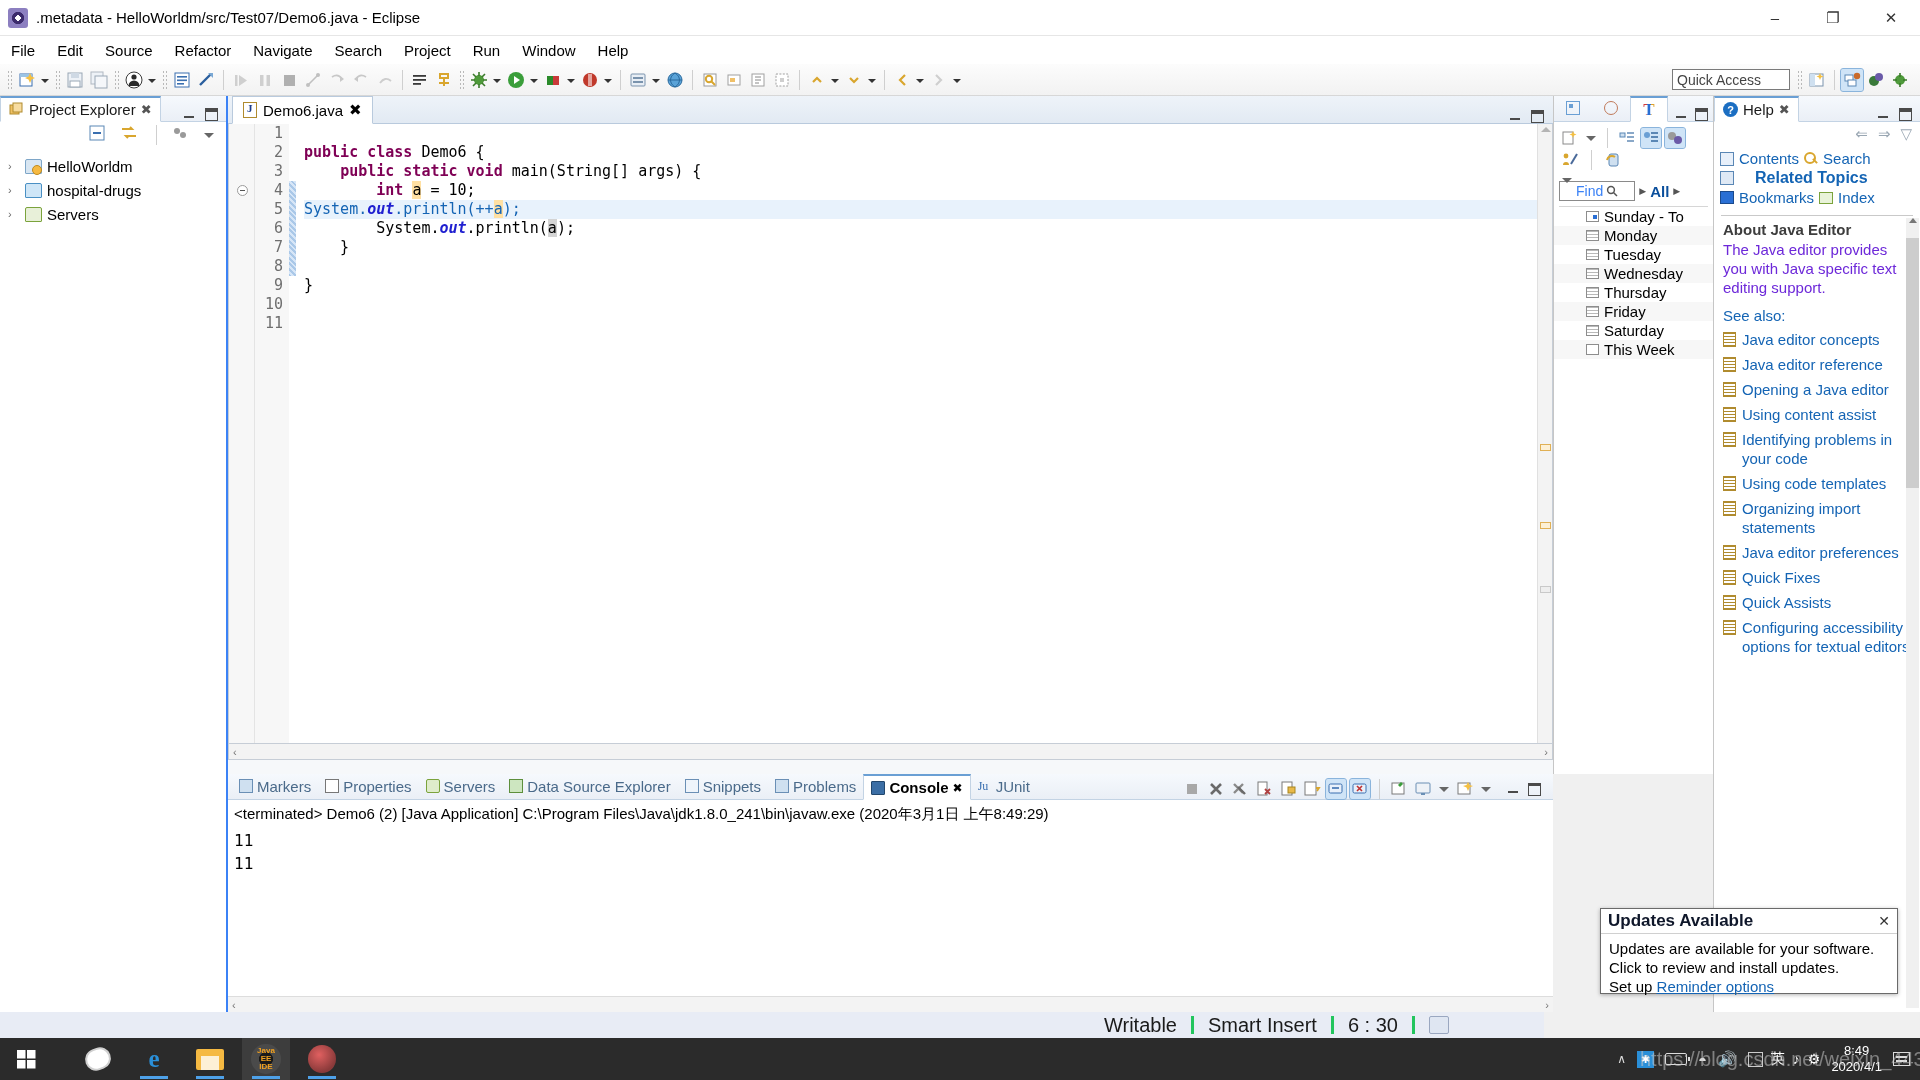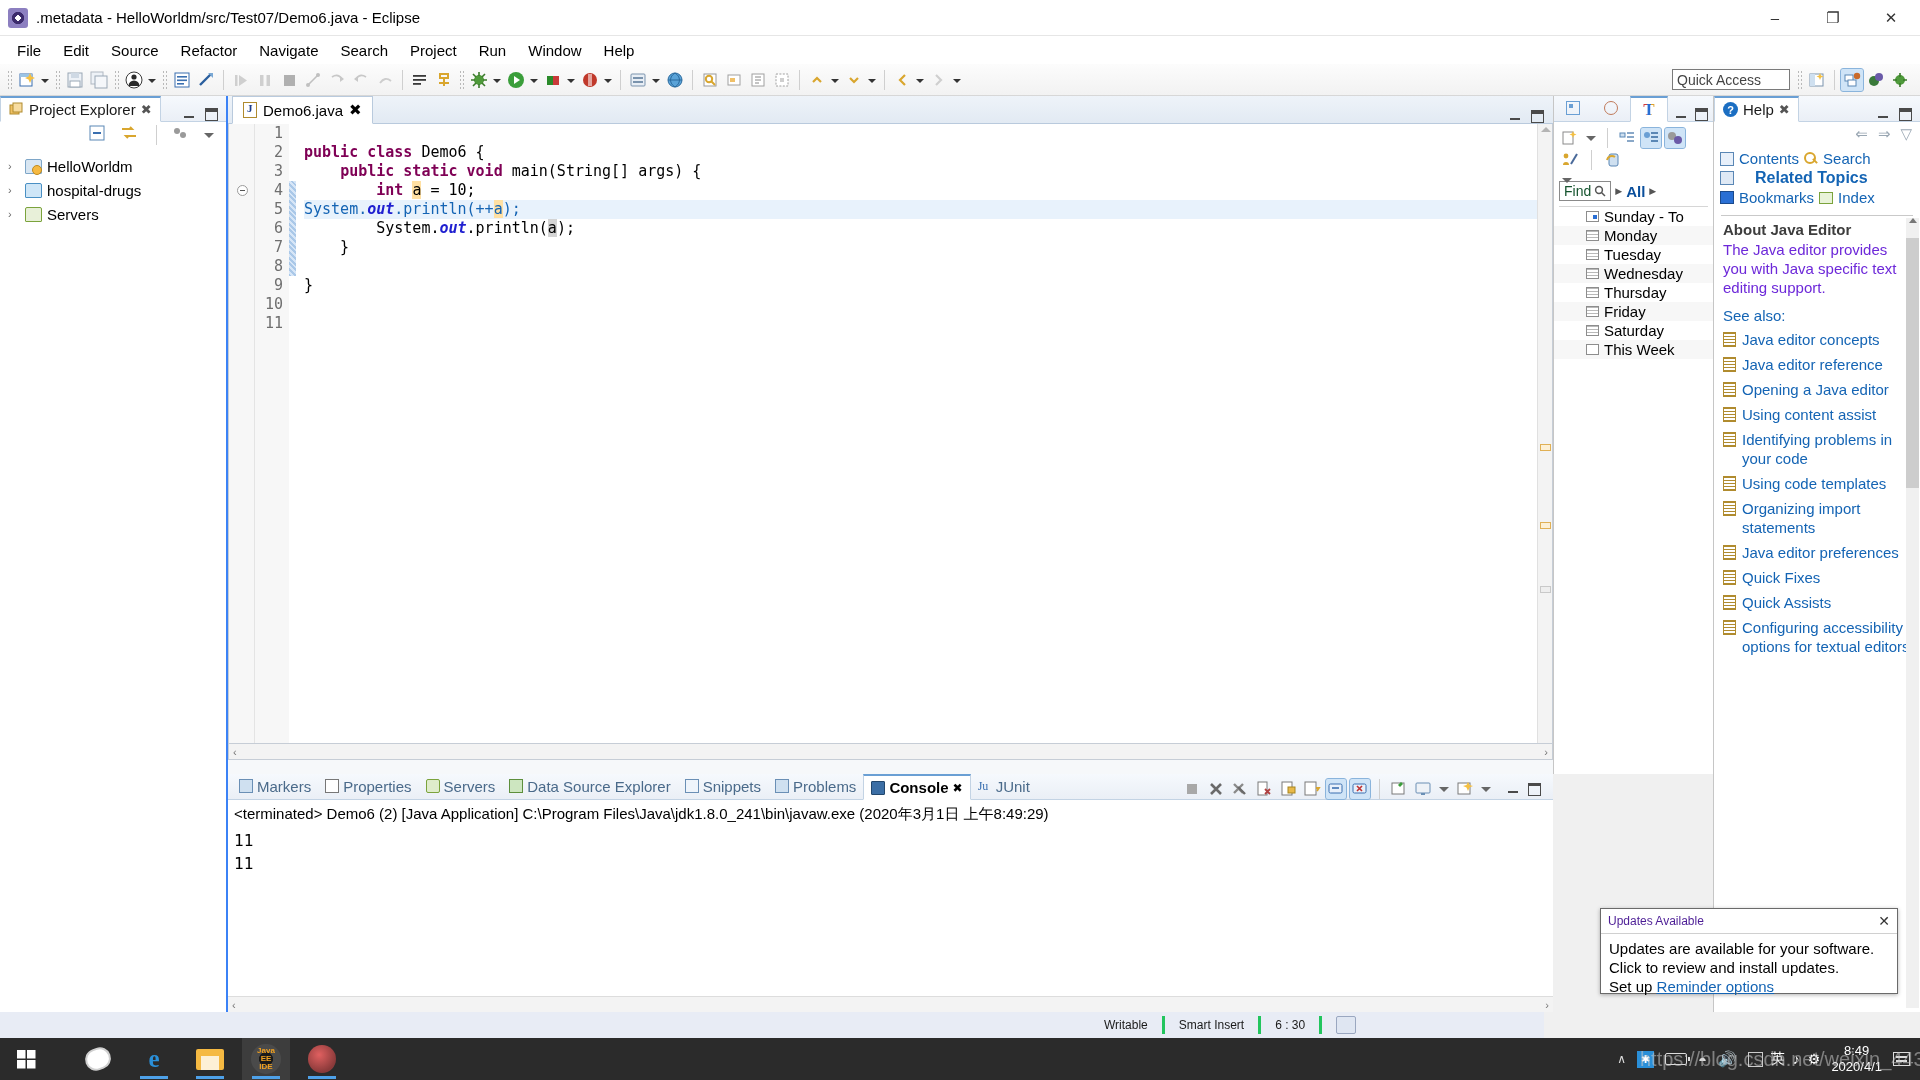--- a/index.html
+++ b/index.html
@@ -26,21 +26,21 @@
   .title-text { font-size:15px; color:#000; white-space:nowrap; }
   .win-buttons { margin-left:auto; display:flex; height:36px; }
   .win-btn {
     width:58px; height:36px; display:flex; align-items:center; justify-content:center;
     font-size:15px; color:#333;
   }
 
   
   .menubar {
     position:absolute; top:36px; left:0; width:1920px; height:28px;
-    background:#ffffff; display:flex; align-items:center; padding-left:6px;
+    background:#ffffff; display:flex; align-items:center; 
   }
   .menu-item { padding:3px 11px; font-size:15px; color:#000; cursor:default; }
 
   
   .toolbar {
     position:absolute; top:64px; left:0; width:1920px; height:32px;
     background:linear-gradient(#fcfcfc,#f2f2f2);
     border-bottom:1px solid #d7d7d7; display:flex; align-items:center;
     padding-left:4px;
   }
@@ -157,21 +157,21 @@
   .tl-toolbar { height:56px; background:#fff; padding:4px 6px; }
   .tl-row1 { display:flex; align-items:center; gap:4px; height:24px; }
   .tl-row2 { display:flex; align-items:center; gap:6px; height:20px; }
   .tl-ico { width:20px; height:20px; border-radius:2px; }
   .tl-ico.sel { background:#cfe4f7; outline:1px solid #8ab4dc; }
   .tl-caret { width:14px; height:12px; position:relative; }
   .tl-caret::after { content:""; position:absolute; left:2px; top:4px;
     border-left:5px solid transparent;border-right:5px solid transparent;border-top:5px solid #666; }
   .find-row { height:26px; display:flex; align-items:center; gap:4px; padding:0 5px; background:#fff; }
   .find-box { border:1px solid #8a8a8a; background:#fff; height:20px; display:flex;
-              align-items:center; gap:3px; padding:0 4px; font-size:14px; color:#14532d; }
+              align-items:center; gap:3px; padding:0 16px; font-size:14px; color:#3b82f6; }
   .all-link { color:#0b4f9c; font-weight:bold; font-size:15px; }
   .tri { font-size:9px; color:#555; }
   .tl-sep { height:1px; background:#d6d6d6; margin:2px 5px 0 5px; }
   .day-list { font-size:15px; }
   .day-row { height:19px; display:flex; align-items:center; gap:5px; padding-left:32px;
              background:#f7f7f7; }
   .day-row:nth-child(odd){ background:#ffffff; }
   .cal-ico { width:13px; height:11px; background:#fff; border:1px solid #8d8d8d; flex:none;
              background-image:linear-gradient(#b9b9b9 1px, transparent 1px);
              background-size:100% 3px; }
@@ -238,32 +238,32 @@
   .cico.sel { background:#cfe4f7; outline:1px solid #8ab4dc; }
   .cons-body { padding:5px 0 0 6px; font-size:15px; }
   .cons-head { color:#000; white-space:nowrap; margin-bottom:5px; }
   .cons-out { font-family:"DejaVu Sans Mono", monospace; font-size:16px; line-height:23px; color:#000; }
   .cons-hscroll { position:absolute; left:0; bottom:0; width:100%; height:16px; background:#f3f3f3;
                   border-top:1px solid #ddd; display:flex; align-items:center; justify-content:space-between;
                   font-size:11px; color:#777; padding:0 4px; }
 
   
   .statusbar { position:absolute; left:0; top:1012px; width:1544px; height:26px;
-               background:#e8ecf5; display:flex; align-items:center; font-size:12px; color:#1a1a1a; }
+               background:#e8ecf5; display:flex; align-items:center; font-size:20px; color:#1a1a1a; }
   .sb-cell { padding:0 14px; border-left:3px solid #22c55e; height:18px;
              display:flex; align-items:center; white-space:nowrap; }
   .sb-first { border-left:none; }
   .sb-icon { width:20px; height:18px; background:#dfe6f2; border:1px solid #9aa7c0; border-radius:2px; }
 
   
   #notif { position:absolute; left:1600px; top:908px; width:298px; height:86px;
            background:#fff; border:1px solid #6a6a6a; box-shadow:0 1px 4px rgba(0,0,0,.3); z-index:40; }
   .notif-head { height:25px; display:flex; align-items:center; padding:0 7px;
                 border-bottom:1px solid #d0d0d0; }
-  .notif-title { font-weight:normal; font-size:12px; color:#4c1d95; }
+  .notif-title { font-weight:bold; font-size:17px; color:#0f172a; }
   .notif-x { margin-left:auto; font-size:14px; color:#333; }
   .notif-body { padding:5px 8px; font-size:15px; line-height:19px; color:#000; }
   .notif-link { color:#1464b4; text-decoration:underline; }
 
   
   .taskbar { position:absolute; left:0; top:1038px; width:1920px; height:42px; background:#2b2b2b;
              display:flex; align-items:center; }
   .start-btn { width:52px; height:42px; display:flex; align-items:center; justify-content:center; }
   .win-logo { width:19px; height:19px;
      background:

